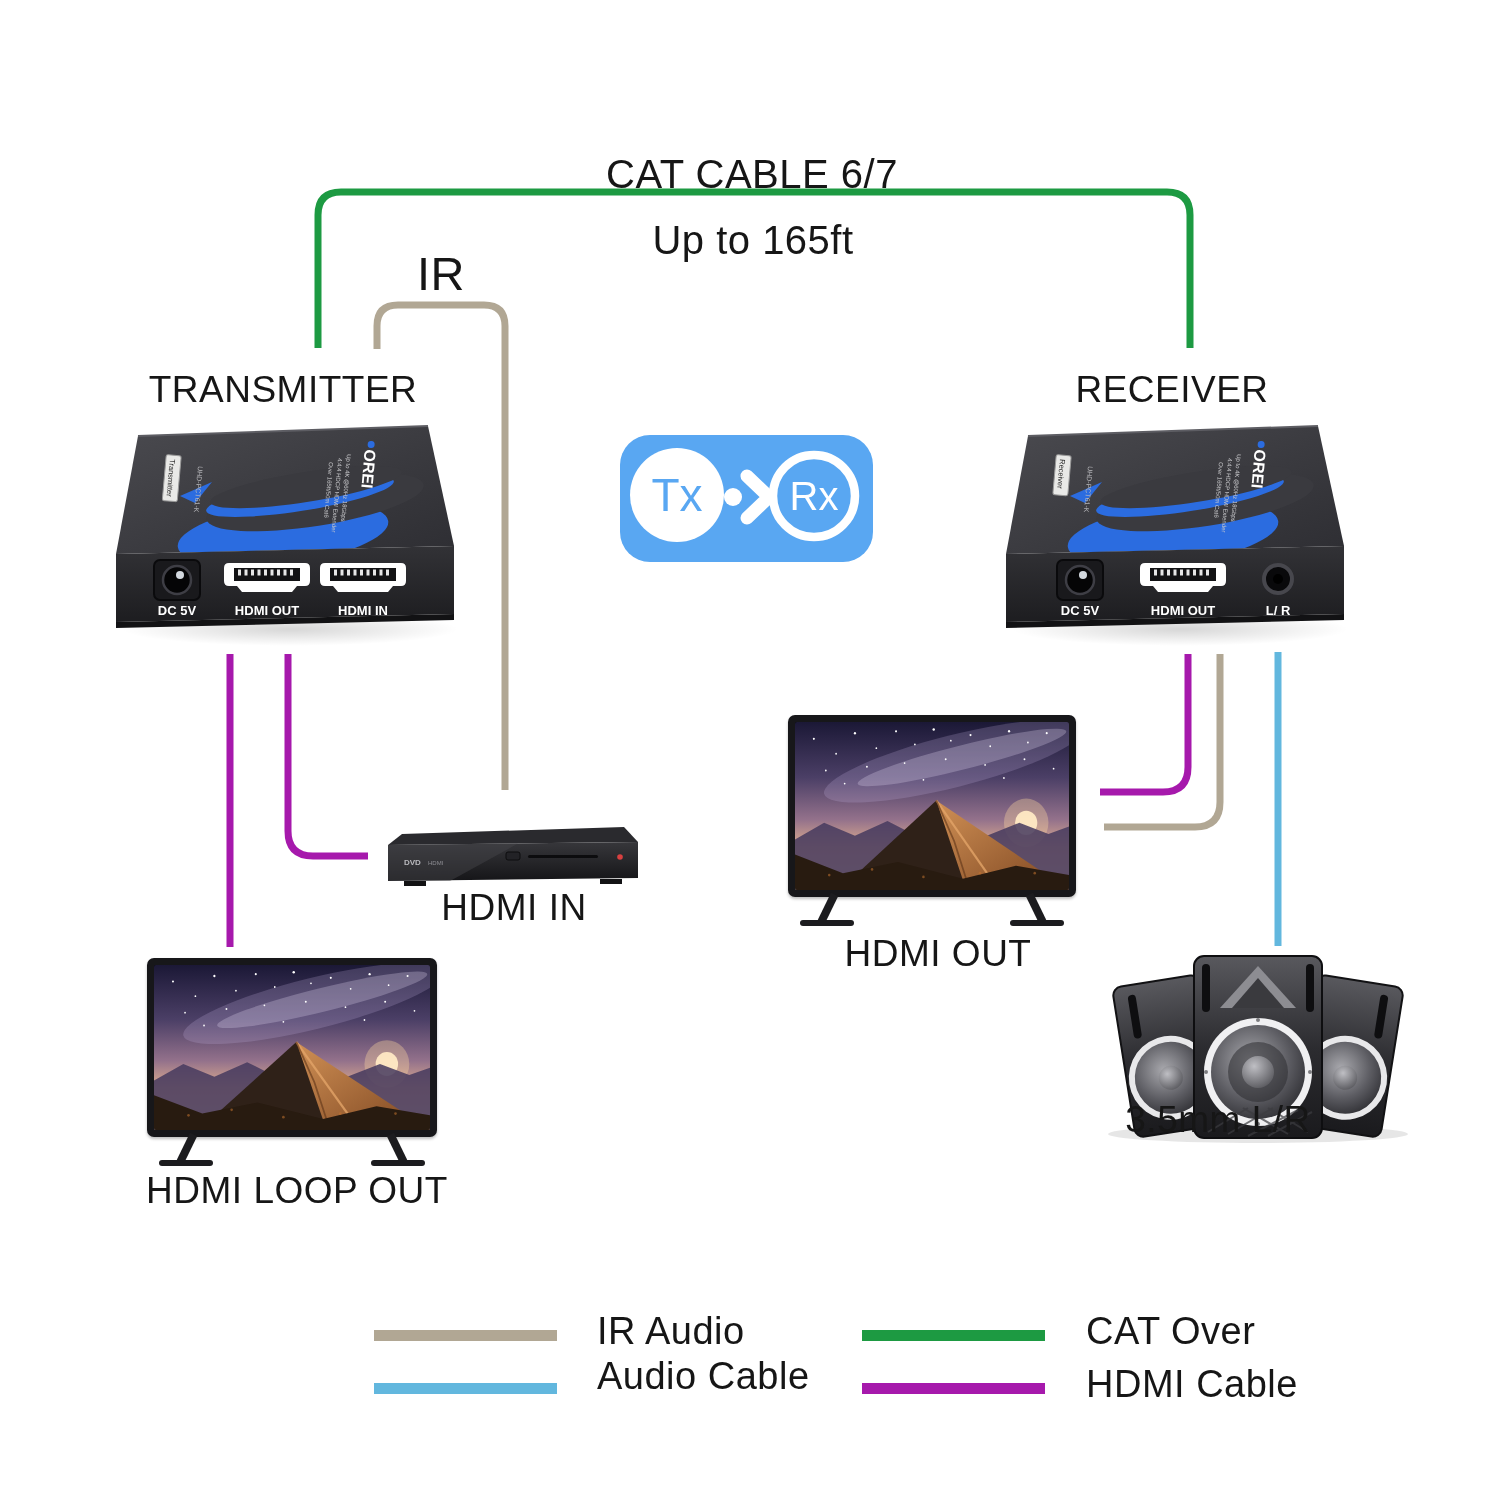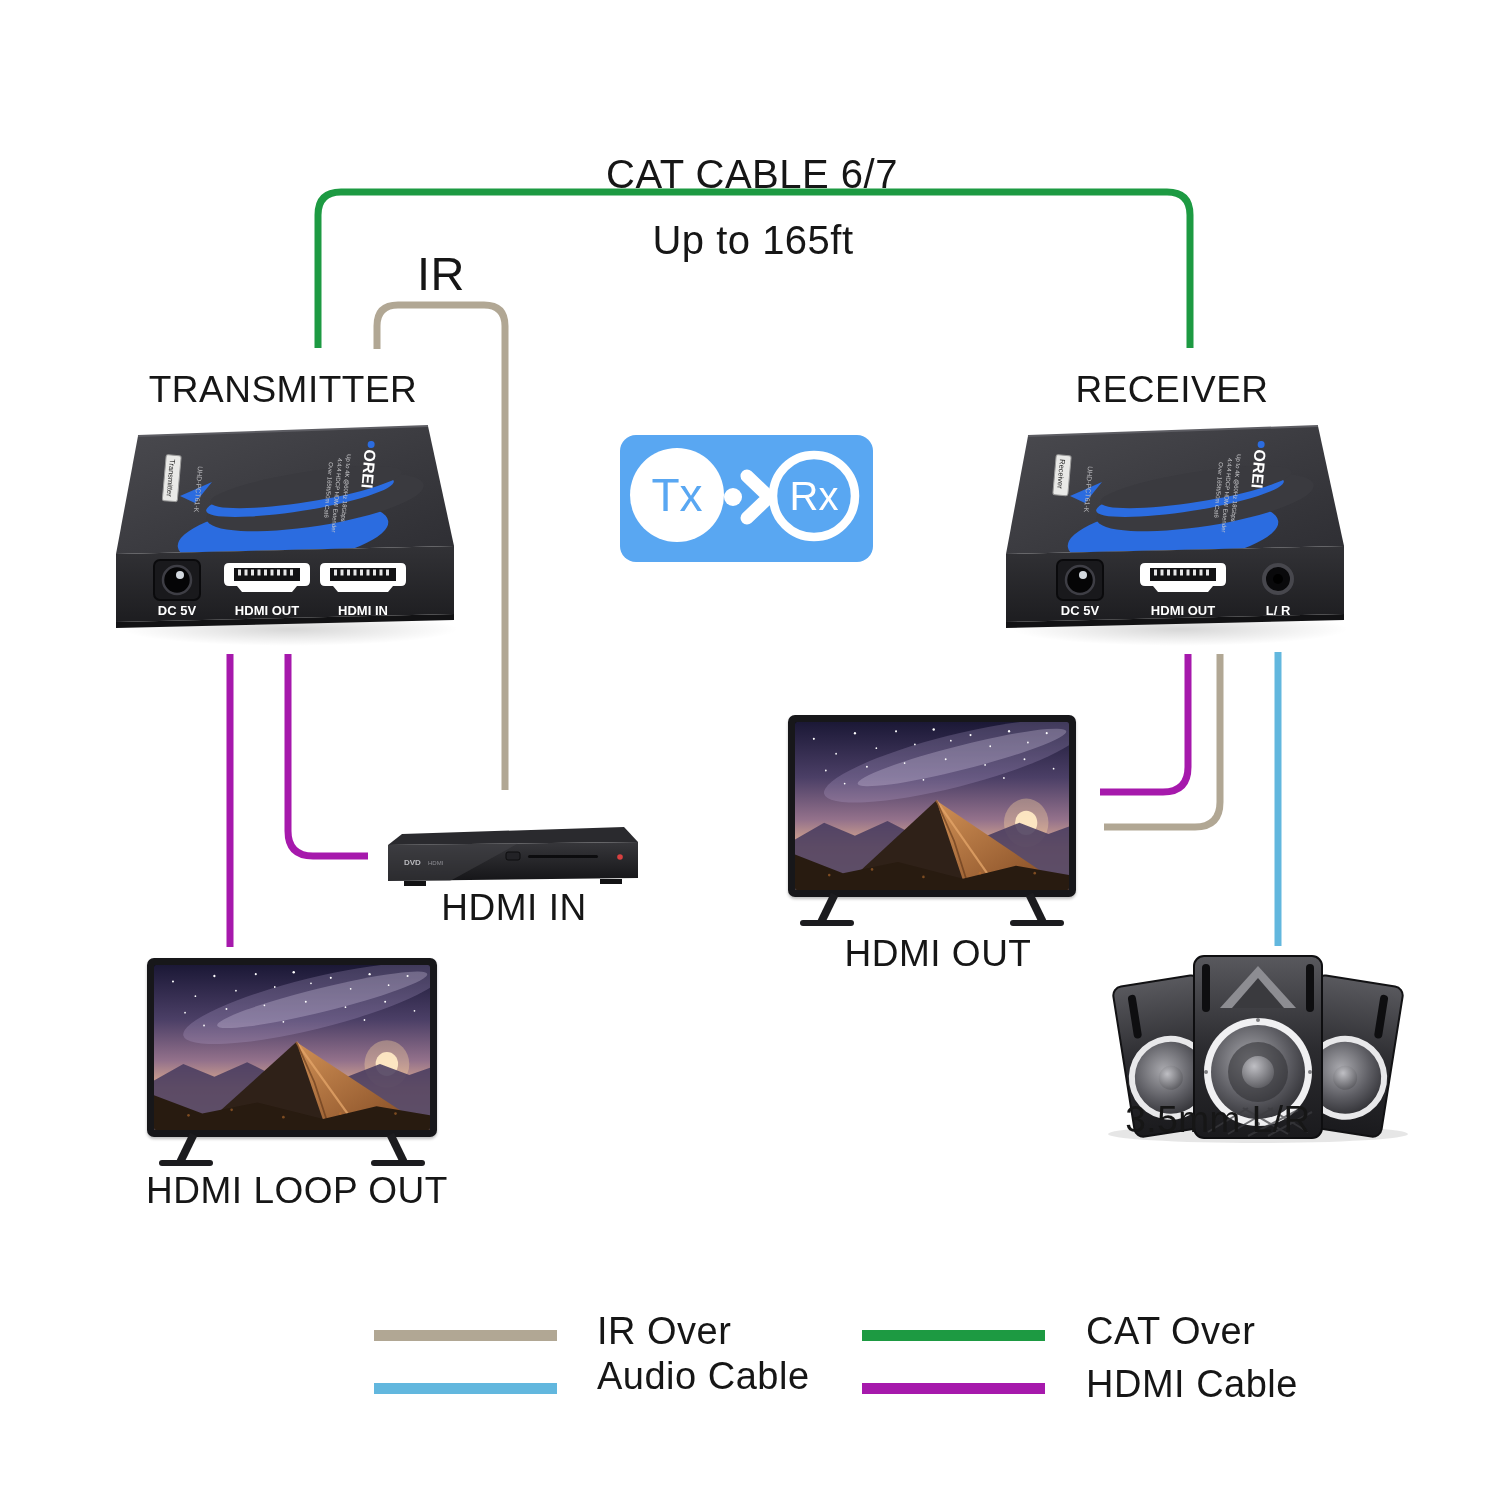--- a/index.html
+++ b/index.html
@@ -274,21 +274,21 @@
       <text x="0" y="191" text-anchor="middle" font-size="13" font-weight="bold" fill="#fff">HDMI OUT</text>
     </g>
 
     <g transform="translate(278,0)">
       <circle cx="0" cy="155" r="14" fill="#09090b" stroke="#47474d" stroke-width="4"></circle>
       <circle cx="0" cy="155" r="5" fill="#000"></circle>
       <text x="0" y="191" text-anchor="middle" font-size="13" font-weight="bold" fill="#fff">L/ R</text>
     </g>
   </svg>
 
-  <div class="badge" style="background: rgb(89, 167, 242); border-radius: 16px;">
+  <div class="badge" style="background: rgb(89, 167, 242);">
     <svg width="253" height="127" viewBox="0 0 253 127">
       <circle cx="57" cy="60" r="47" fill="#ffffff"></circle>
       <text x="57" y="76" text-anchor="middle" font-size="46" fill="#59a7f2">Tx</text>
       <circle cx="113" cy="62" r="9" fill="#ffffff"></circle>
       <path d="M127 41 L149 62 L127 83" stroke="#ffffff" stroke-width="13" fill="none" stroke-linecap="round" stroke-linejoin="round"></path>
       <circle cx="194" cy="61" r="41" fill="none" stroke="#ffffff" stroke-width="8.5"></circle>
       <text x="194" y="75" text-anchor="middle" font-size="40" fill="#ffffff">Rx</text>
     </svg>
   </div>
 
@@ -377,21 +377,21 @@
 
     <g stroke="#3c3c40" stroke-width="2" opacity=".7">
       <path d="M110 182 L150 158 M130 184 L175 158 M150 186 L200 160 M170 186 L214 162"></path>
       <path d="M210 182 L170 158 M190 184 L145 158"></path>
     </g>
   </svg>
   <div class="caption" style="left:1218px;top:1099px;">3.5mm L/R</div>
 
   <div>
     <div class="legend-swatch" style="left: 374px; top: 1330px; background: rgb(177, 167, 148);"></div>
-    <div class="legend-label" style="left:597px;top:1310px;">IR Over</div>
+    <div class="legend-label" style="left:597px;top:1310px;">IR Audio</div>
 
     <div class="legend-swatch" style="left: 374px; top: 1383px; background: rgb(98, 183, 222);"></div>
     <div class="legend-label" style="left:597px;top:1326px;margin-top:29px;">Audio Cable</div>
 
     <div class="legend-swatch" style="left: 862px; top: 1330px; background: rgb(29, 154, 66);"></div>
     <div class="legend-label" style="left:1086px;top:1310px;">CAT Over</div>
 
     <div class="legend-swatch" style="left: 862px; top: 1383px; background: rgb(166, 25, 172);"></div>
     <div class="legend-label" style="left:1086px;top:1363px;">HDMI Cable</div>
   </div>

